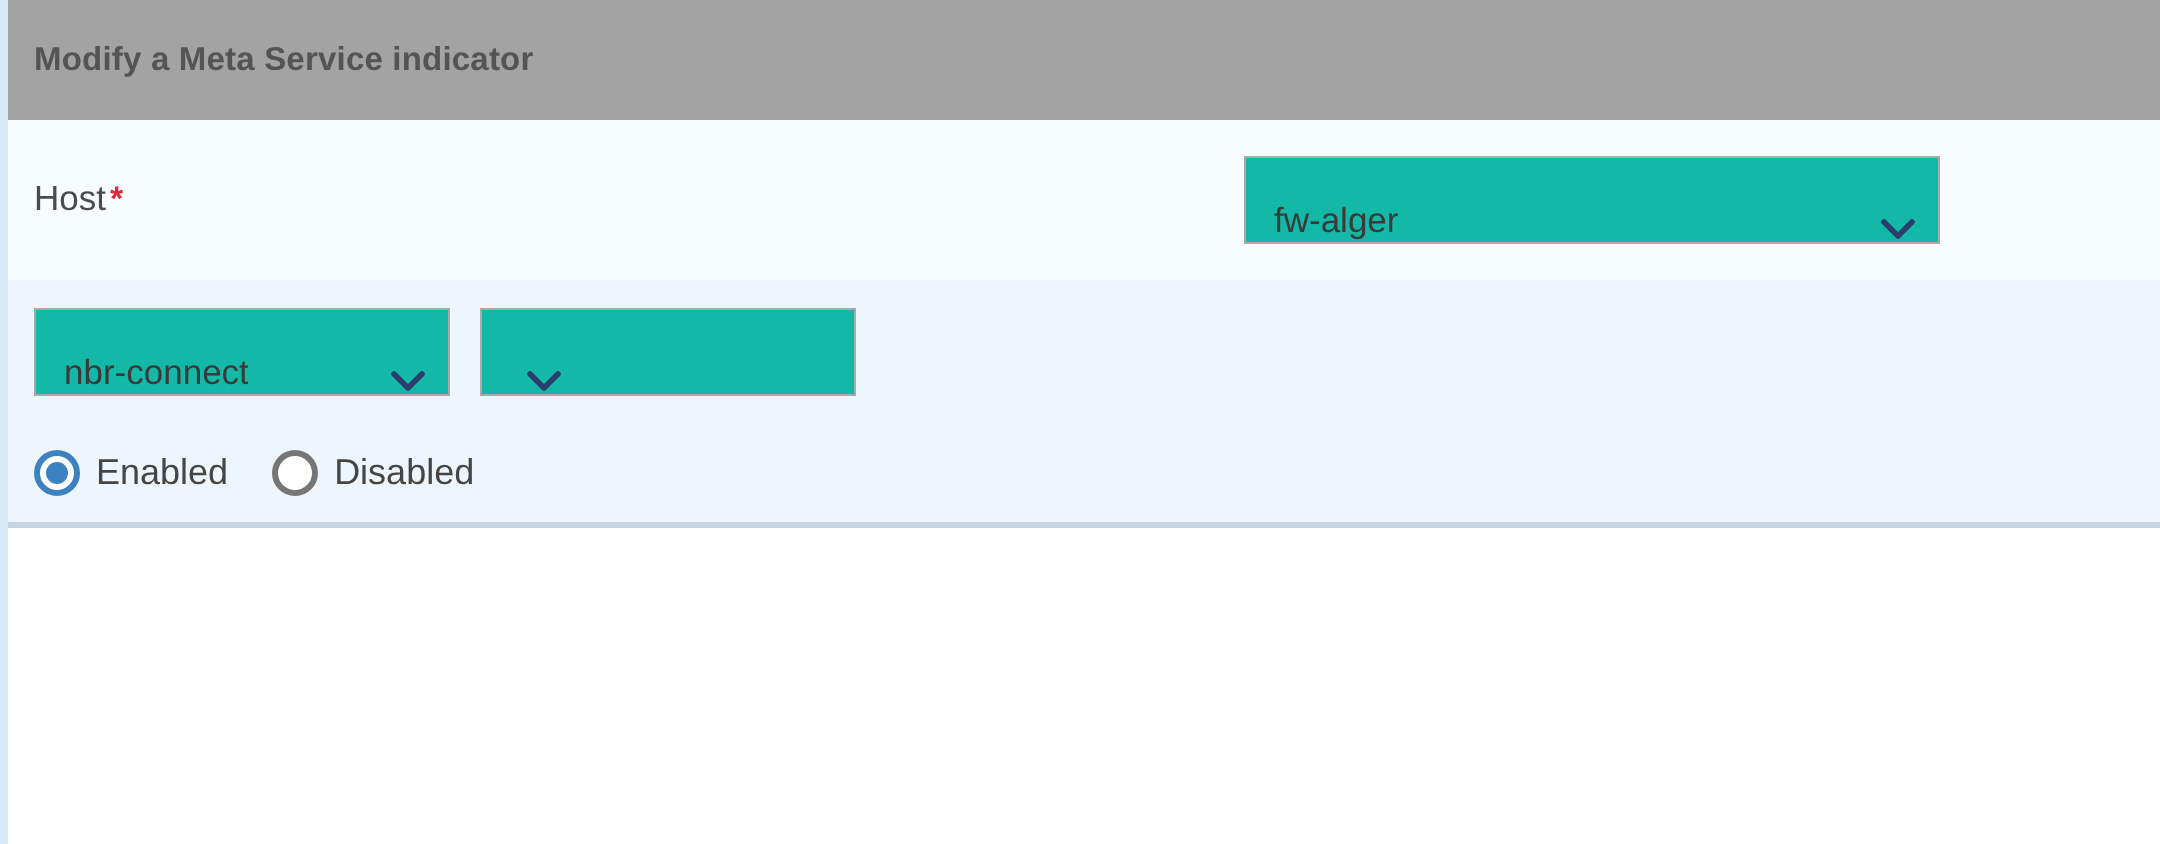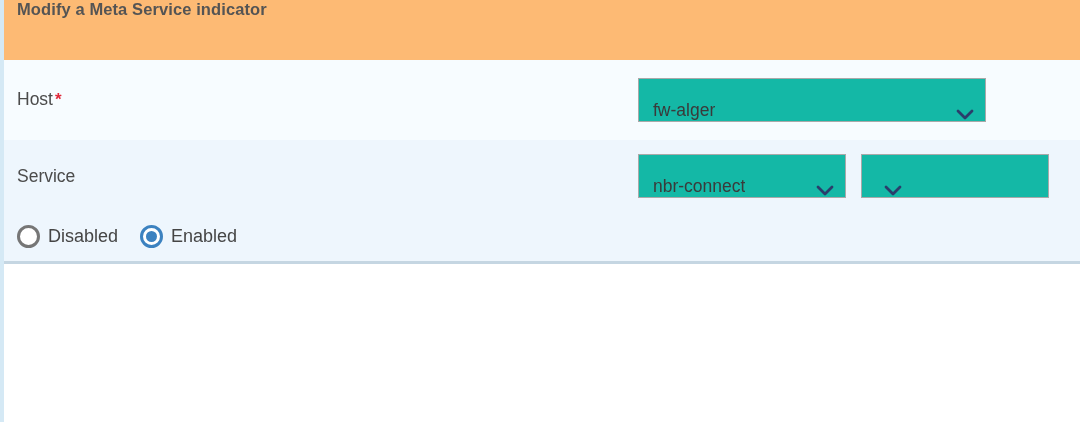--- a/index.html
+++ b/index.html
@@ -19,40 +19,40 @@
     height: 422px;
     box-sizing: border-box;
     border-left: 4px solid #d5e9f5;
     background: #ffffff;
     position: relative;
   }
 
   
   .panel-header {
     height: 60px;
-    background: #fdba74;
-    display: flex;
+    background: #a3a3a3;
+    display: flex;
+    align-items: center;
     padding-left: 13px;
     box-sizing: border-box;
   }
   .panel-header-title {
     font-size: 16.5px;
     font-weight: bold;
     color: #545454;
     letter-spacing: 0.1px;
   }
 
   
   .form-row {
     display: flex;
     align-items: center;
     box-sizing: border-box;
     padding-left: 13px;
     padding-right: 10px;
-    gap: 16px;
   }
   .row-shade-a { background: #f7fcff; }
   .row-shade-b { background: #eef6fd; }
 
   .row-host     { height: 80px; }
   .row-service  { height: 72px; }
   .row-comments { height: 154px; align-items: center; }
   .row-status   { height: 52px; border-bottom: 3px solid #c5d6e2; }
 
   .field-label {
@@ -179,45 +179,44 @@
       <div class="select-box select-host">
         <span class="select-value">fw-alger</span>
         <svg class="chevron-down-icon" width="18" height="12" viewBox="0 0 18 12">
           <path d="M2 2 L9 9 L16 2" fill="none" stroke="#2b3d6b" stroke-width="2.8" stroke-linecap="round" stroke-linejoin="round"></path>
         </svg>
       </div>
     </div>
   </div>
 
   <div class="form-row row-service row-shade-b">
-    <div class="field-label">Service</div>
     <div class="field-control">
       <div class="select-box select-service">
         <span class="select-value">nbr-connect</span>
         <svg class="chevron-down-icon" width="18" height="12" viewBox="0 0 18 12">
           <path d="M2 2 L9 9 L16 2" fill="none" stroke="#2b3d6b" stroke-width="2.8" stroke-linecap="round" stroke-linejoin="round"></path>
         </svg>
       </div>
       <div class="select-box select-metric">
         <svg class="chevron-down-icon" width="18" height="12" viewBox="0 0 18 12">
           <path d="M2 2 L9 9 L16 2" fill="none" stroke="#2b3d6b" stroke-width="2.8" stroke-linecap="round" stroke-linejoin="round"></path>
         </svg>
       </div>
     </div>
   </div>
 
 
   <div class="form-row row-status row-shade-b">
     <div class="field-control">
       <div class="radio-group">
         <div class="radio-option">
+          <span class="radio-mark on"></span>
+          <span class="radio-label">Enabled</span>
+        </div>
+        <div class="radio-option">
           <span class="radio-mark off"></span>
           <span class="radio-label">Disabled</span>
         </div>
-        <div class="radio-option">
-          <span class="radio-mark on"></span>
-          <span class="radio-label">Enabled</span>
-        </div>
       </div>
     </div>
   </div>
 
 </div>
 
 </body></html>

